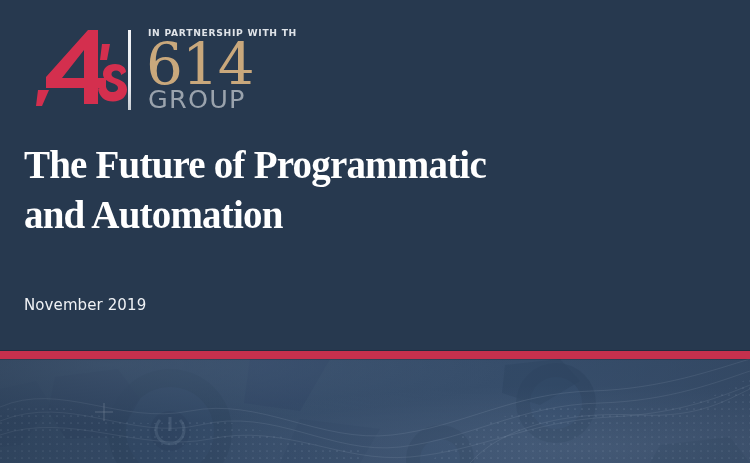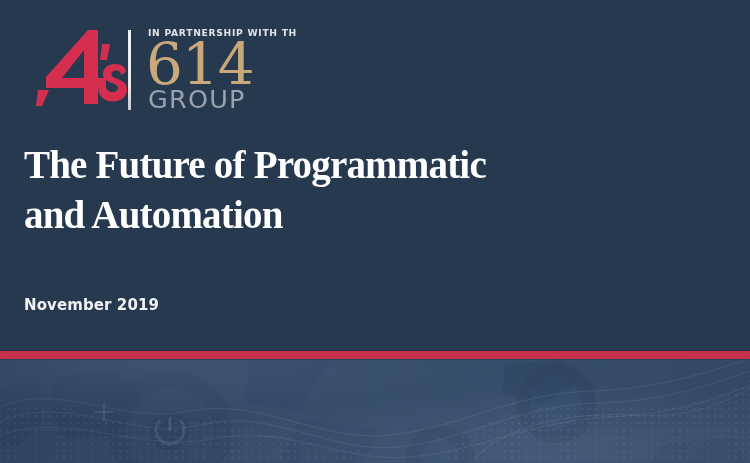--- a/index.html
+++ b/index.html
@@ -85,21 +85,21 @@
     white-space: pre-line;
   }
   .cover-date {
     position: absolute;
     left: 24px;
     top: 296px;
     margin: 0;
     color: #f0f2f5;
     font-family: "DejaVu Sans", sans-serif;
     font-size: 15px;
-    font-weight: bold;
+    font-weight: normal;
     letter-spacing: 0.1px;
   }
 
   
   .accent-rule {
     position: absolute;
     left: 0;
     top: 351px;
     width: 750px;
     height: 8px;

